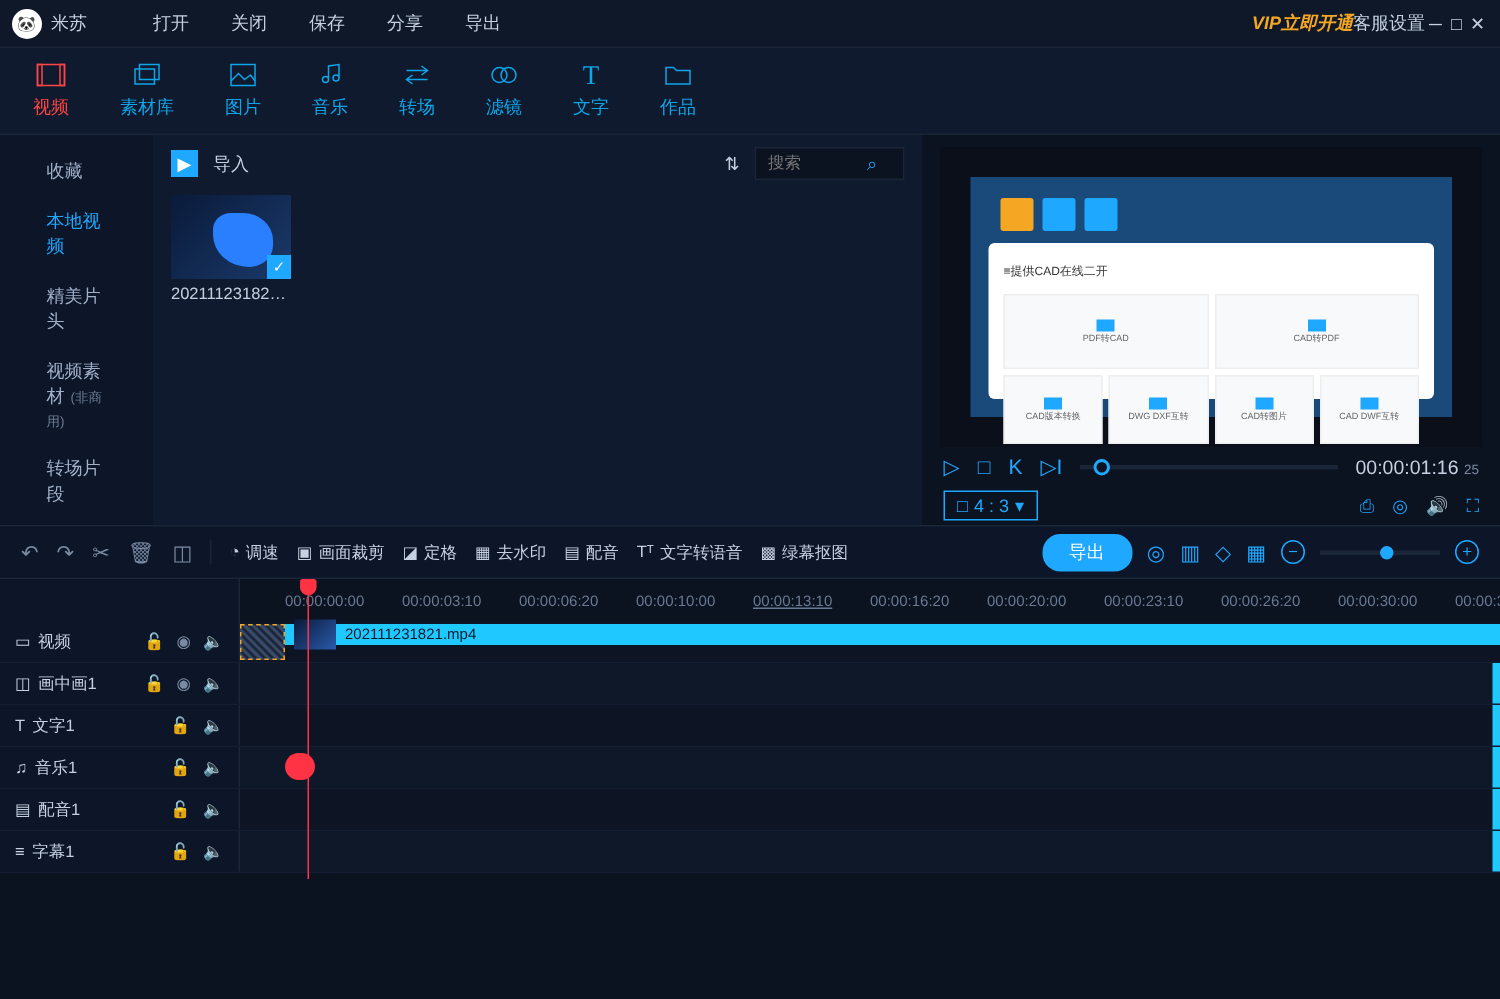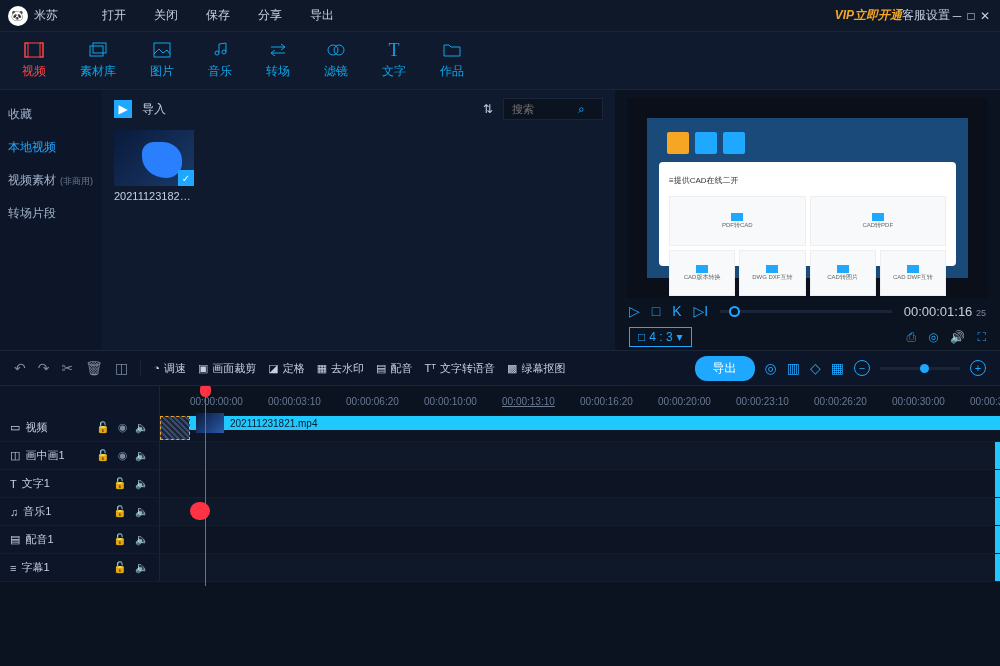--- a/index.html
+++ b/index.html
@@ -12,21 +12,21 @@
 .vip { color: #f5a623; font-style: italic; font-weight: bold; }
 .win-btn { width: 14px; height: 14px; cursor: pointer; display: flex; align-items: center; justify-content: center; }
 
 .toolbar { height: 58px; background: #101a2e; display: flex; align-items: center; padding: 0 14px; gap: 18px; border-bottom: 1px solid #1a2538; }
 .tool-btn { display: flex; flex-direction: column; align-items: center; gap: 4px; cursor: pointer; color: #0ea5e9; padding: 4px 8px; }
 .tool-btn.active { color: #ff4444; }
 .tool-icon { width: 20px; height: 18px; display: flex; align-items: center; justify-content: center; }
 
 .main-row { display: flex; height: 260px; }
 .sidebar { width: 102px; background: #0d1628; padding: 8px 0; }
-.side-item { padding: 8px 8px; cursor: pointer; color: #9fb0c8; font-size: 12px; }
+.side-item { padding: 8px 31px; cursor: pointer; color: #9fb0c8; font-size: 12px; }
 .side-item.active { color: #1fa8ff; }
 .side-tag { font-size: 9px; color: #6a7a92; margin-left: 4px; }
 
 .library { flex: 1; background: #101a2e; padding: 8px 12px; display: flex; flex-direction: column; }
 .lib-header { display: flex; align-items: center; gap: 10px; margin-bottom: 10px; }
 .import-btn { background: #1fa8ff; width: 18px; height: 18px; display: flex; align-items: center; justify-content: center; color: #fff; }
 .lib-spacer { flex: 1; }
 .sort-icon { cursor: pointer; }
 .search-box { background: #0b1220; border: 1px solid #1a2538; padding: 3px 8px; width: 100px; display: flex; align-items: center; gap: 6px; }
 .search-box input { background: transparent; border: none; color: #c5d0e0; width: 60px; outline: none; font-size: 11px; }
@@ -177,20 +177,21 @@
       </div>
     <span>作品</span>
   </div>
 </div>
 
 <div class="main-row">
 
   <div class="sidebar">
     <div class="side-item"><span>收藏</span></div>
     <div class="side-item active"><span>本地视频</span></div>
+    <div class="side-item"><span>精美片头</span></div>
     <div class="side-item"><span>视频素材</span><span class="side-tag">(非商用)</span></div>
     <div class="side-item"><span>转场片段</span></div>
   </div>
 
   <div class="library">
     <div class="lib-header">
       <div class="import-btn">▶</div>
       <span>导入</span>
       <div class="lib-spacer"></div>
       <div class="sort-icon">⇅</div>

